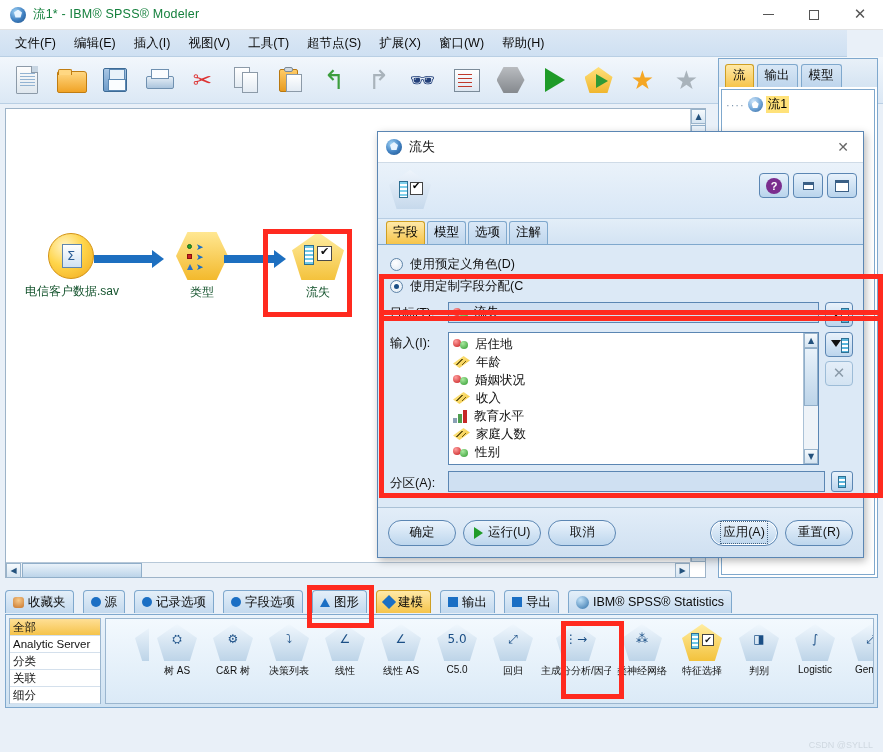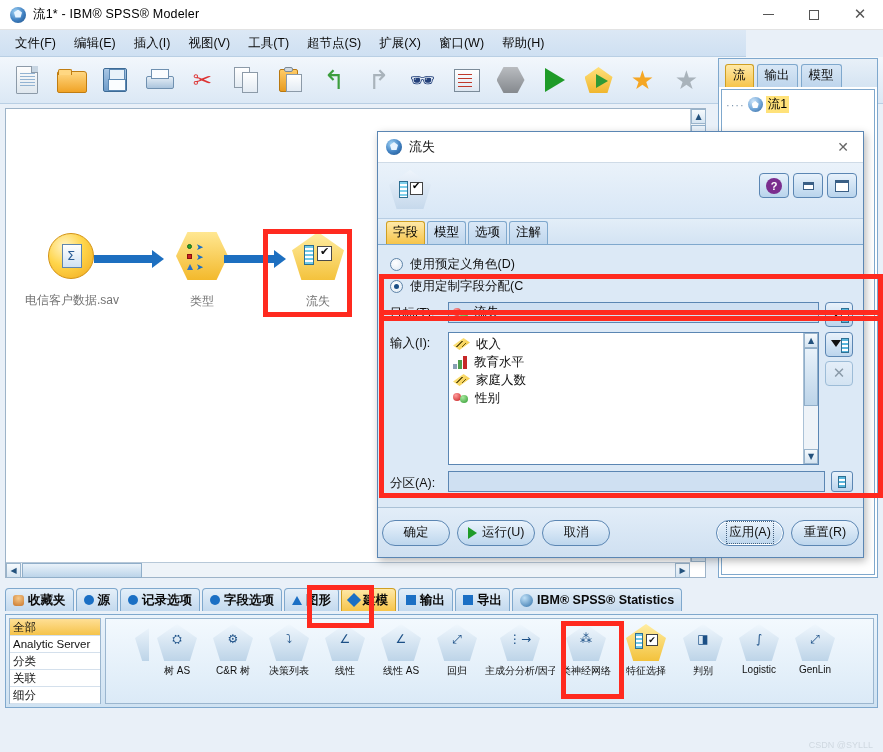--- a/index.html
+++ b/index.html
@@ -27,33 +27,33 @@
     width: 16px; height: 16px; margin-left: 10px; margin-right: 7px;
     border-radius: 50%;
     background: radial-gradient(circle at 35% 30%, #9fd2f5 0%, #3f7fc0 55%, #1d4f86 100%);
     position: relative;
   }
   .title-icon::after {
     content: ""; position: absolute; left: 4px; top: 3px;
     width: 8px; height: 8px; background: #e8f4ff;
     clip-path: polygon(50% 0%, 100% 38%, 82% 100%, 18% 100%, 0% 38%);
   }
-  .title-text { font-size: 12.5px; color: #000000; letter-spacing: .2px; }
+  .title-text { font-size: 12.5px; color: #15803d; letter-spacing: .2px; }
   .win-btns { margin-left: auto; display: flex; height: 30px; }
   .win-btn {
     width: 46px; height: 30px; display: flex; align-items: center; justify-content: center;
     font-size: 13px; color: #555;
   }
   .glyph-min { width: 11px; height: 1px; background: #555; }
   .glyph-max { width: 10px; height: 10px; border: 1px solid #555; }
   .glyph-close { font-size: 15px; line-height: 1; font-family: "DejaVu Sans", sans-serif; }
 
   
   .menubar {
-    position: absolute; left: 0; top: 30px; width: 746px; height: 27px;
+    position: absolute; left: 0; top: 30px; width: 847px; height: 27px;
     background: linear-gradient(#dce8f5, #cfe0f2);
     border-bottom: 1px solid #b9cfe4;
     display: flex; align-items: center; padding-left: 6px;
   }
   .menu-item {
     font-size: 12.5px; color: #0a0a0a; padding: 3px 9px; cursor: default;
     white-space: nowrap;
   }
 
   
@@ -122,21 +122,21 @@
     border-left:12px solid #2f9a35; border-top:7px solid transparent; border-bottom:7px solid transparent;}
   .ic-star { font-size:26px; line-height:1; color:#f5a623;}
   .ic-star-g { font-size:26px; line-height:1; color:#a9b3bb;}
 
   
   .canvas {
     position: absolute; left: 5px; top: 108px; width: 701px; height: 470px;
     background: #ffffff; border: 1px solid #9db3c8;
   }
   .node { position: absolute; text-align: center; width: 92px; }
-  .node .label { font-size: 12px; color: #737373; margin-top: 13px; white-space: nowrap;}
+  .node .label { font-size: 12px; color: #14532d; margin-top: 4px; white-space: nowrap;}
   .circle-node {
     width: 46px; height: 46px; border-radius: 50%; margin: 0 auto;
     background: radial-gradient(circle at 35% 28%, #fff3c4 0%, #ffd54a 45%, #f0a81c 100%);
     border: 1px solid #d39212; position: relative;
   }
   .circle-node .inner {
     position: absolute; left: 13px; top: 10px; width: 20px; height: 24px;
     background: linear-gradient(#ffffff,#cfe1f2); border: 1px solid #5f86ae;
   }
   .circle-node .inner::after {
@@ -295,32 +295,32 @@
 
   .partition-row { display:flex; align-items:center; gap:6px; margin-top:6px;}
   .part-box { flex:1; height:21px; background:#cfe0f2; border:1px solid #5b86b3;}
   .part-btn { width:22px; height:21px; border:1px solid #5b86b3; border-radius:3px;
     background: linear-gradient(#e9f2fb,#bcd5ed); display:flex; align-items:center; justify-content:center;}
   .part-btn .bars2 { width:8px; height:12px;
     background: repeating-linear-gradient(#59b6dd 0 2px, #ffffff 2px 4px); border:1px solid #2e6f92;}
 
   .dlg-foot { position:absolute; left:0; right:0; bottom:0; height:50px;
     background: linear-gradient(#e2edf8,#cfe0f1); border-top:1px solid #aac1d6;
-    display:flex; align-items:center; padding:0 4px; gap:7px;}
+    display:flex; align-items:center; padding:0 10px; gap:7px;}
   .btn { min-width:68px; height:26px; border:1px solid #5b86b3; border-radius:13px;
     background: linear-gradient(#eaf3fc,#bdd6ed); font-size:12.5px; color:#111;
     display:flex; align-items:center; justify-content:center; gap:5px; padding:0 10px;}
   .btn .ply { width:0;height:0;border-left:9px solid #1f9b28; border-top:6px solid transparent;
     border-bottom:6px solid transparent;}
   .btn.focus { box-shadow: inset 0 0 0 1px #ffffff; }
   .btn.focus .lbl { outline:1px dotted #44617f; outline-offset:2px;}
 
   
   .pal-tabs { position:absolute; left:5px; top:588px; width:873px; height:27px;
-    display:flex; align-items:flex-start; gap:2px;font-weight:bold; }
+    display:flex; align-items:center; gap:9px; }
   .pal-tab { font-size:12.5px; height:23px; padding:0 7px; display:flex; align-items:center; gap:4px;
     border:1px solid #7fa8cd; border-bottom:none; border-radius:4px 4px 0 0;
     background: linear-gradient(#e4eff9,#c3d9ee); color:#0a0a0a; white-space:nowrap;}
   .pal-tab.active { background: linear-gradient(#ffe9a8,#f6c44a); border-color:#cf9f23;}
   .dotc { width:10px; height:10px; border-radius:50%; background:#1b6fc4; flex:none;}
   .dots { width:10px; height:10px; background:#1b6fc4; flex:none;}
   .tri { width:0;height:0;border-left:5px solid transparent;border-right:5px solid transparent;
     border-bottom:9px solid #1b6fc4; flex:none;}
   .dia { width:10px; height:10px; background:#1b6fc4; transform:rotate(45deg); flex:none;}
   .person { width:11px; height:11px; border-radius:3px;
@@ -574,20 +574,32 @@
         </div>
         <div class="sq-btn">
             <span class="ins-ico"></span>
           </div>
       </div>
 
       <div class="field-row">
         <div class="field-label">输入(I):</div>
         <div class="list-box">
           <div class="list-inner">
+            <div class="li">
+                <span class="ic-nominal"></span>
+                <span>居住地</span>
+              </div>
+            <div class="li">
+                <span class="ic-ruler"></span>
+                <span>年龄</span>
+              </div>
+            <div class="li">
+                <span class="ic-nominal"></span>
+                <span>婚姻状况</span>
+              </div>
             <div class="li">
                 <span class="ic-ruler"></span>
                 <span>收入</span>
               </div>
             <div class="li">
                 <span class="ic-ordinal">
                   <span class="b1"></span>
                   <span class="b2"></span>
                   <span class="b3"></span>
                 </span>
@@ -725,20 +737,26 @@
           <div class="pal-lbl">线性</div>
         </div>
       <div class="pal-node">
           <div class="pal-pent">
             <span class="pl-ic">∠</span>
           </div>
           <div class="pal-lbl">线性 AS</div>
         </div>
       <div class="pal-node">
           <div class="pal-pent">
+            <span class="pl-ic">5.0</span>
+          </div>
+          <div class="pal-lbl">C5.0</div>
+        </div>
+      <div class="pal-node">
+          <div class="pal-pent">
             <span class="pl-ic">⤢</span>
           </div>
           <div class="pal-lbl">回归</div>
         </div>
       <div class="pal-node" style="width:70px;">
           <div class="pal-pent">
             <span class="pl-ic">⋮→</span>
           </div>
           <div class="pal-lbl">主成分分析/因子</div>
         </div>

